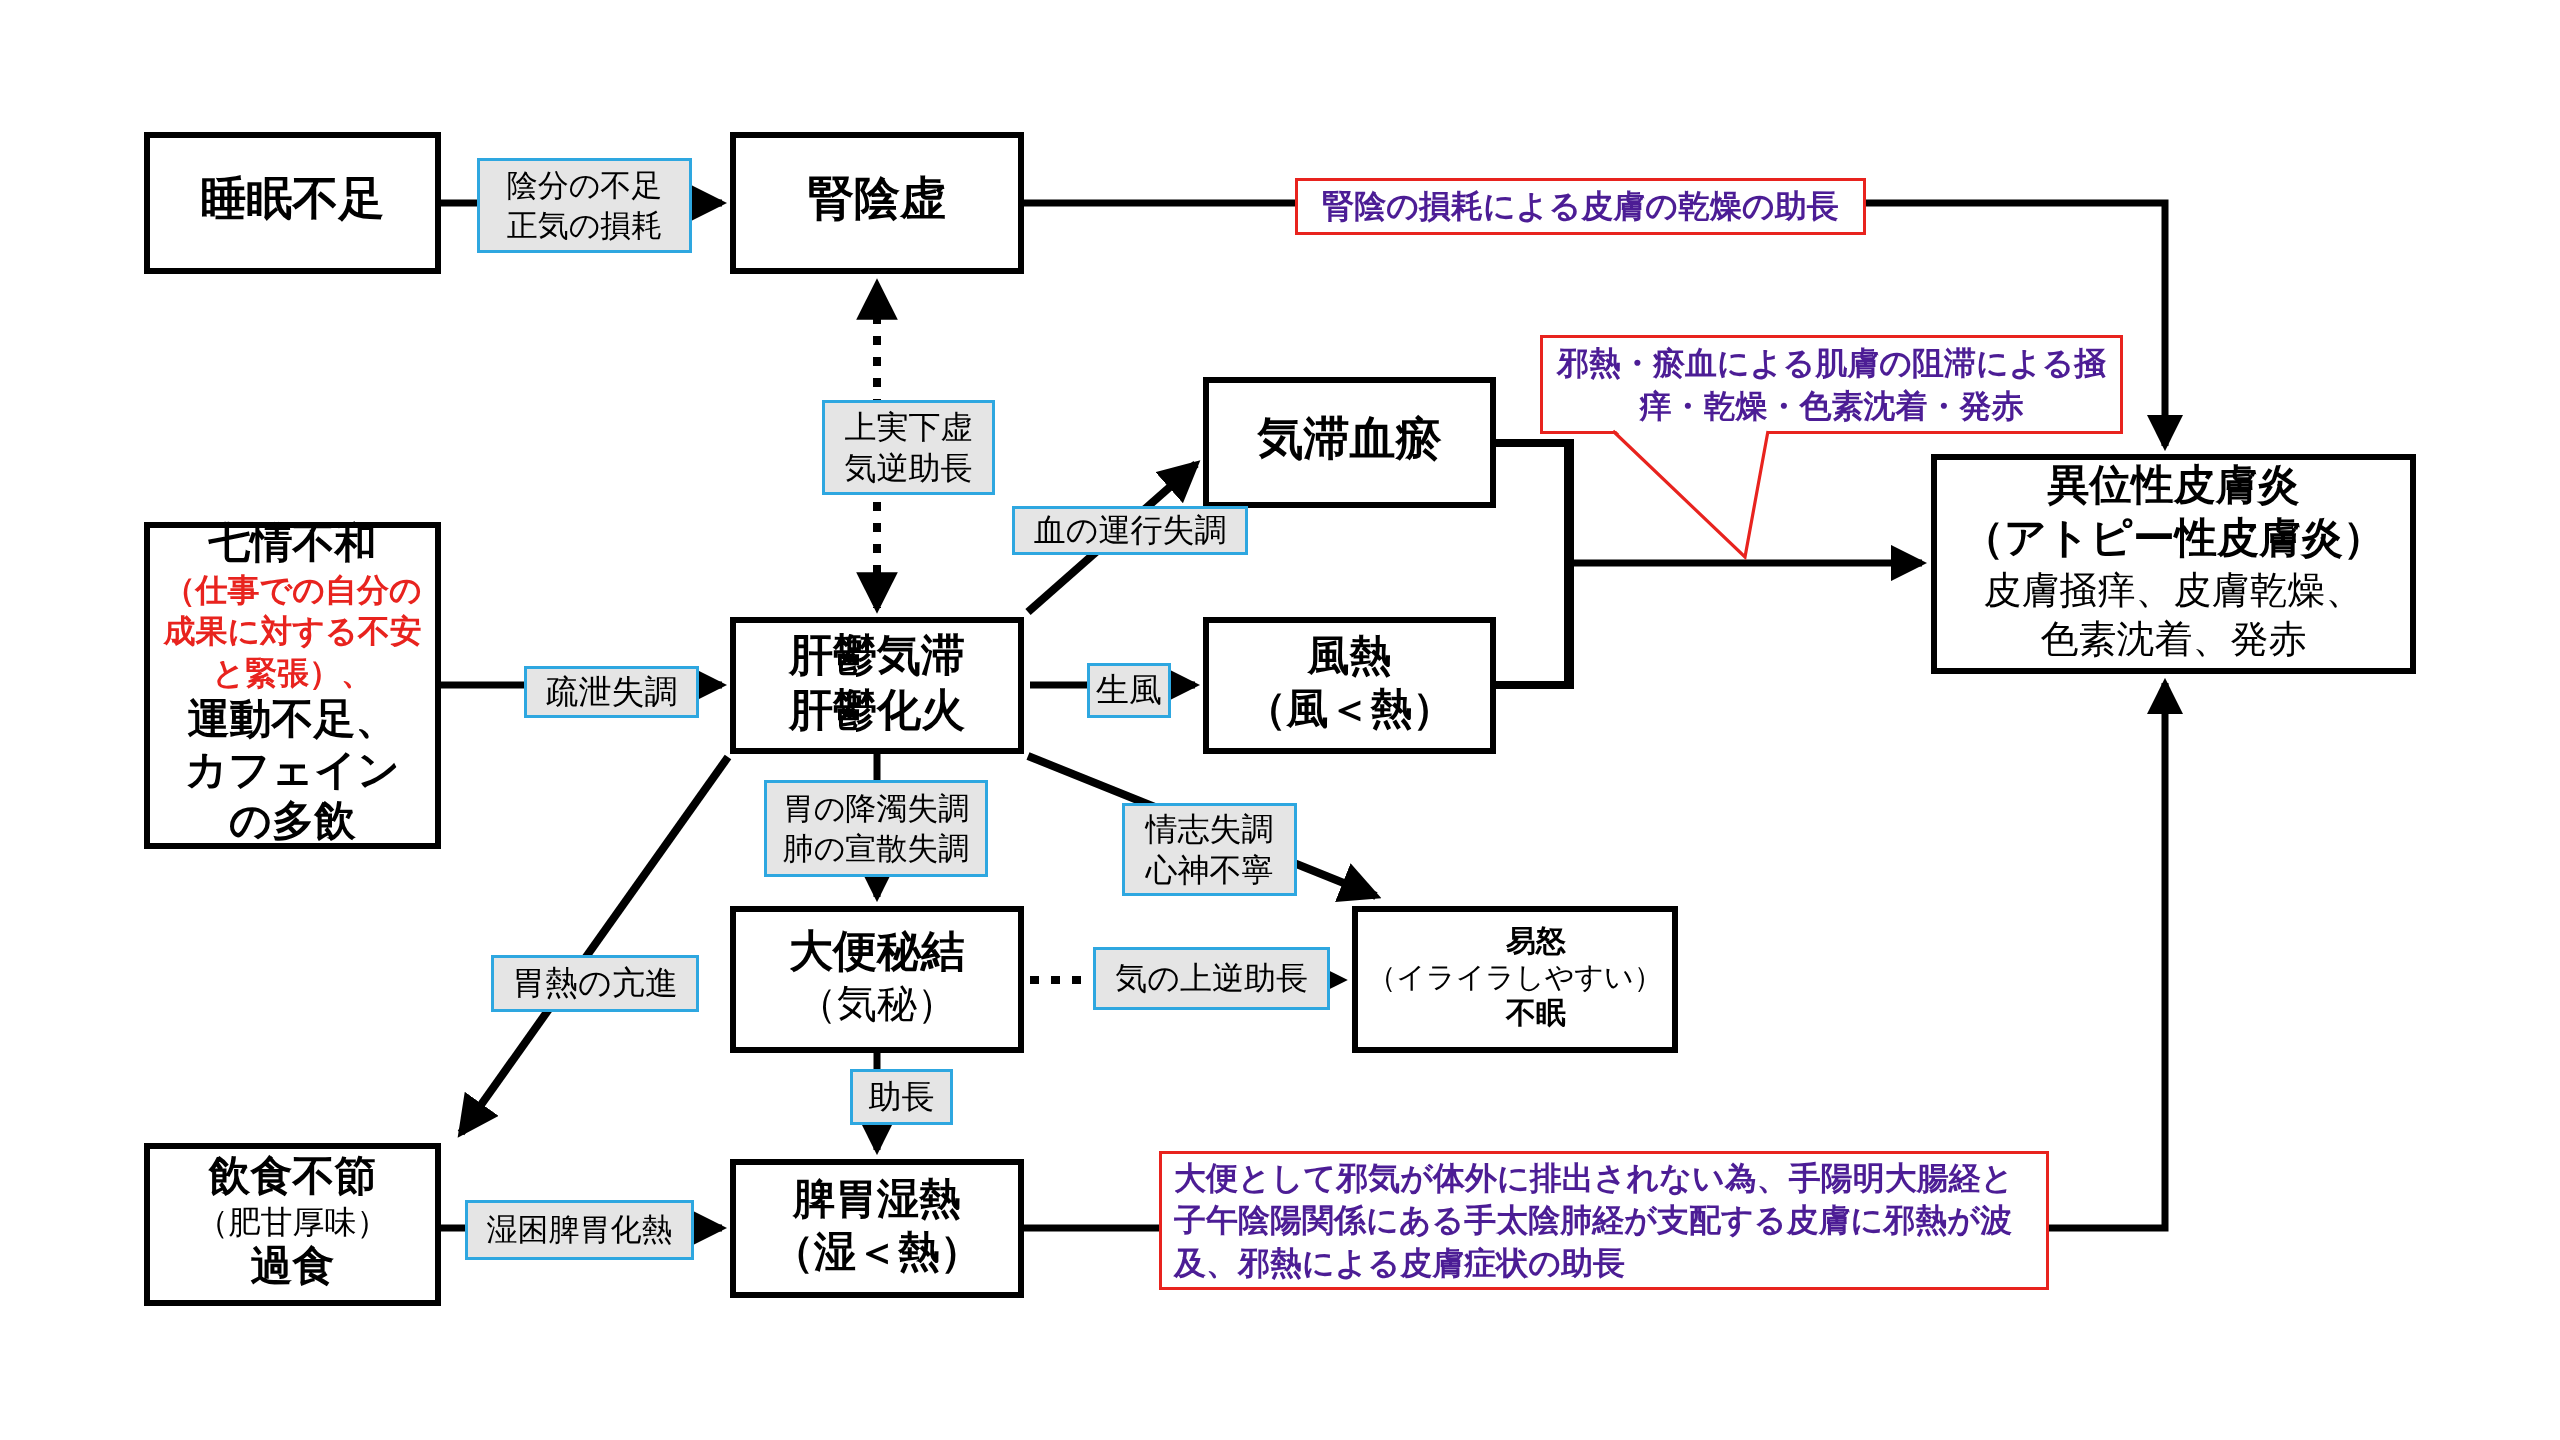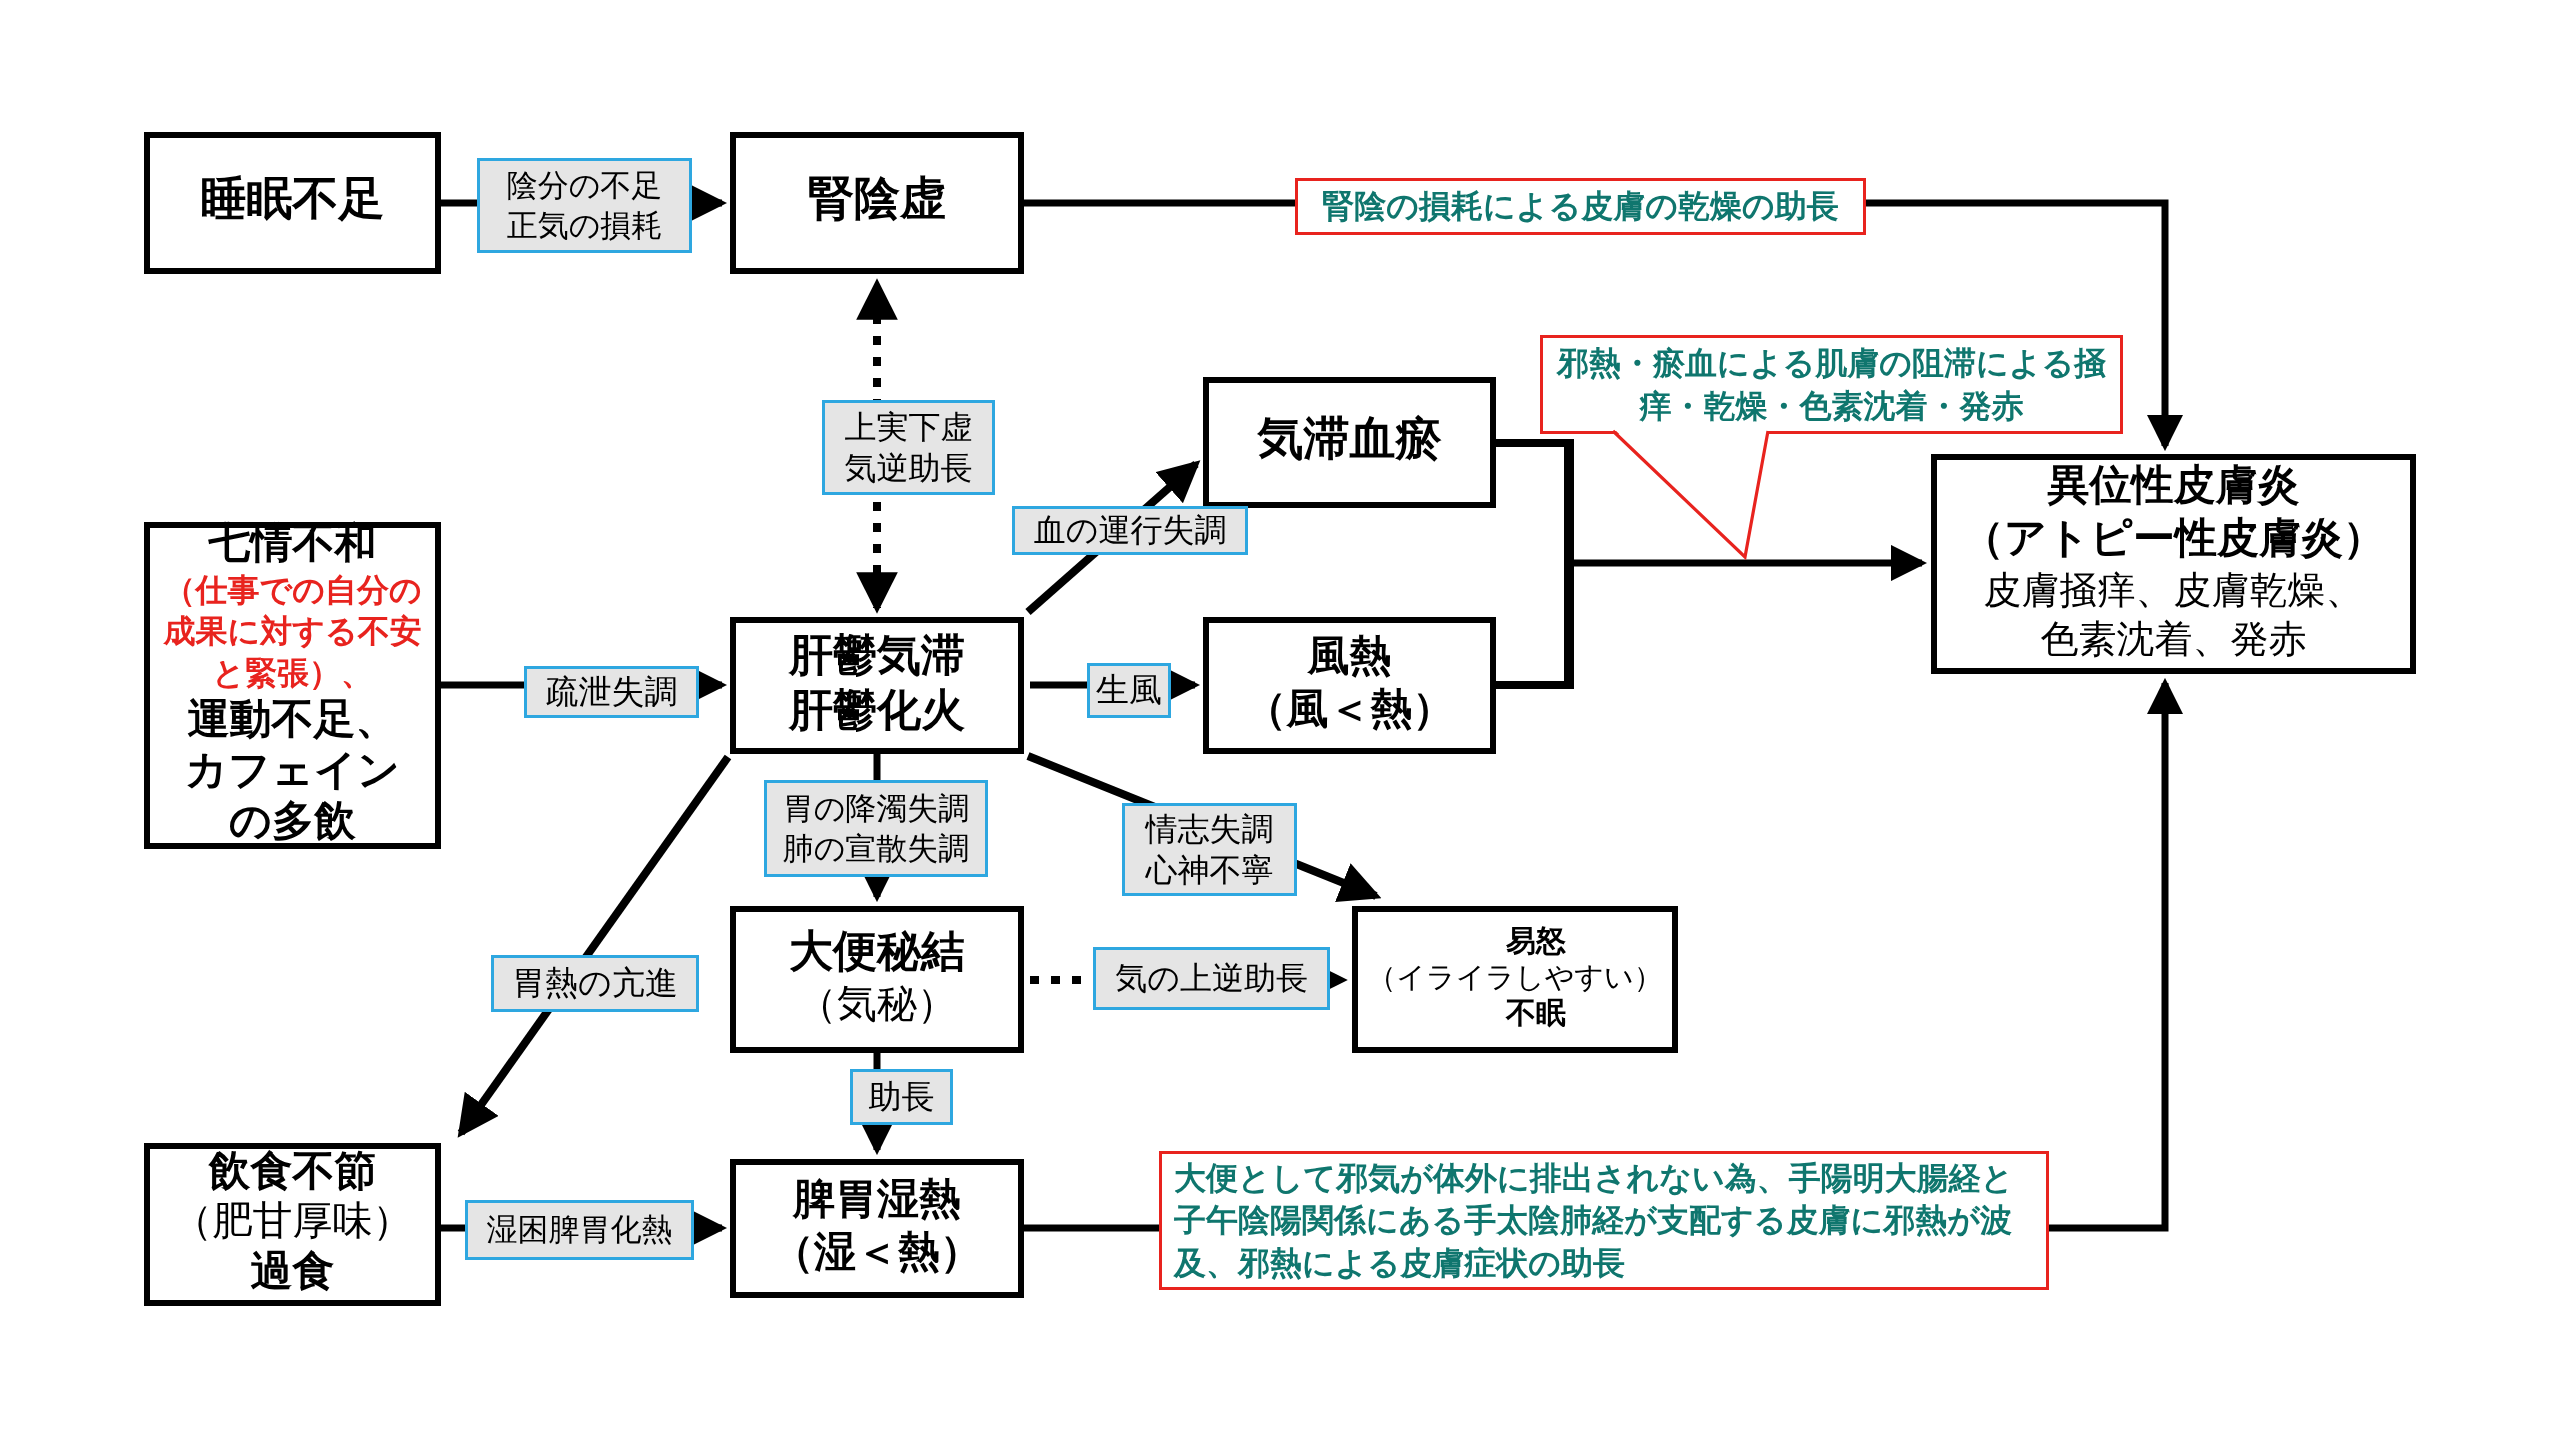--- a/index.html
+++ b/index.html
@@ -14,30 +14,30 @@
     display:flex;flex-direction:column;align-items:center;justify-content:center;
     text-align:center;z-index:2;line-height:1.25;font-family:Liberation Mono, monospace;
   }
   .elabel{
     position:absolute;box-sizing:border-box;border:3px solid #2ea7e0;background:#e5e5e5;
     display:flex;flex-direction:column;align-items:center;justify-content:center;
     text-align:center;z-index:2;line-height:1.28;font-weight:400;white-space:nowrap;
   }
   .ann{
     position:absolute;box-sizing:border-box;border:3px solid #e8231e;background:#fff;
-    color:#0f766e;font-weight:700;display:flex;flex-direction:column;
+    color:#4c1d95;font-weight:700;display:flex;flex-direction:column;
     align-items:center;justify-content:center;z-index:2;line-height:1.32;
   }
   .b46{font-size:46px;font-weight:700;}
   .b44{font-size:44px;font-weight:700;}
   .b42{font-size:42px;font-weight:700;}
   .b38{font-size:30px;font-weight:700;margin-left:42px;}
   .r40{font-size:40px;font-weight:400;}
   .r38{font-size:38px;font-weight:400;}
-  .r34{font-size:40px;font-weight:400;}
+  .r34{font-size:32px;font-weight:400;}
   .r29{font-size:29px;font-weight:400;}
   .red32{color:#e8231e;font-size:32px;font-weight:700;line-height:1.3;}
   .f33{font-size:33px;margin-left:26px;}
   .f32{font-size:32px;margin-left:32px;}
   .f31{font-size:31px;}
   .nowrap{white-space:nowrap;}
   .ann .line{white-space:nowrap;}
   #annotation-bowel-heat{align-items:flex-start;text-align:left;padding-left:12px;}
 </style>
 </head>

